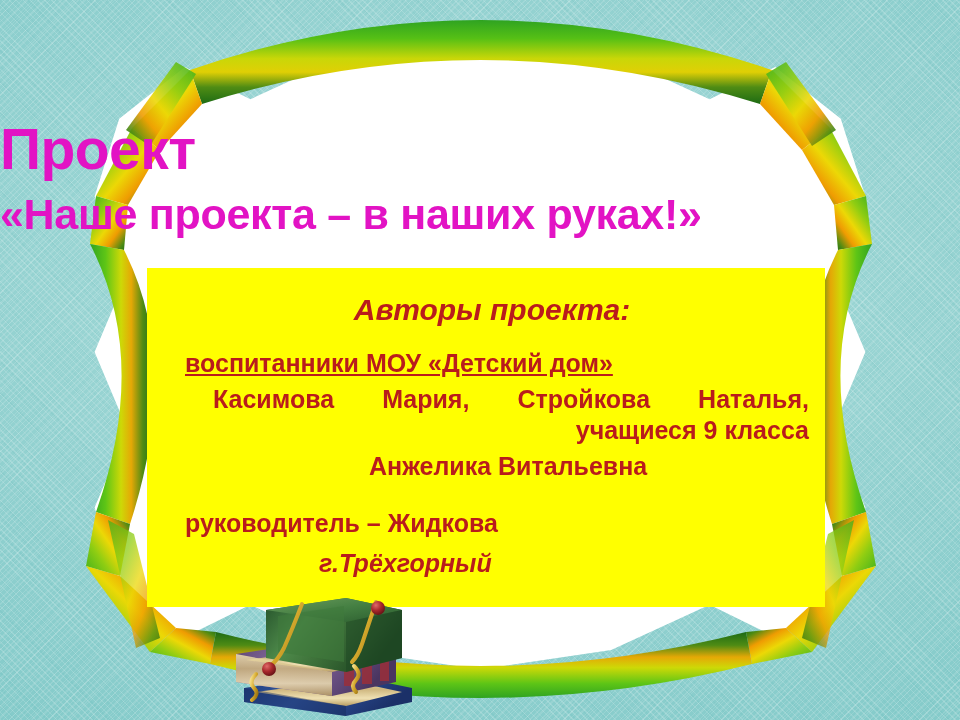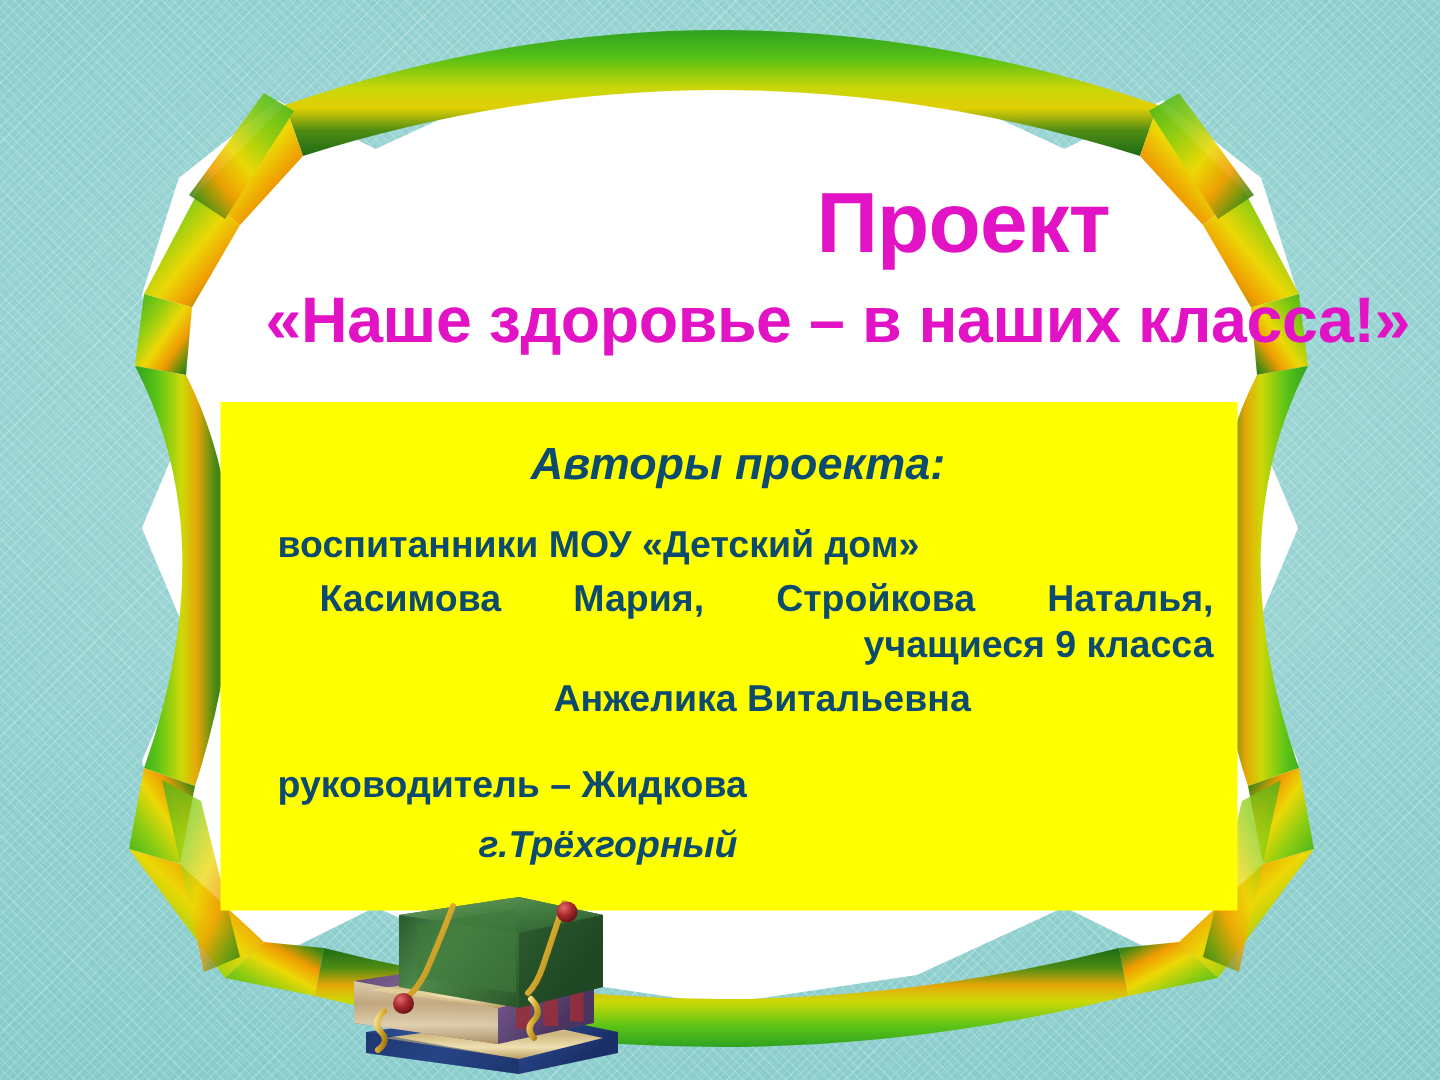--- a/index.html
+++ b/index.html
@@ -69,21 +69,21 @@
     inset: 0;
     pointer-events: none;
   }
   .frame svg { display: block; width: 960px; height: 720px; }
 
   
   .headline {
     position: absolute;
     left: 0; top: 120px;
     width: 940px;
-    text-align: right;
+    text-align: left;
     z-index: 6;
   }
   .title-main {
     display: block;
     color: #e213c4;
     font-size: 57px;
     font-weight: bold;
     line-height: 1.02;
     letter-spacing: -0.5px;
     margin-right: 200px;
@@ -100,38 +100,38 @@
   }
 
   
   .panel {
     position: absolute;
     left: 147px; top: 268px;
     width: 678px; height: 339px;
     background: #ffff00;
     z-index: 7;
     padding: 14px 10px 10px 22px;
-    color: #0c4a6e;
+    color: #b91c1c;
   }
   .panel-heading {
     text-align: center;
     font-size: 30px;
     font-weight: bold;
     font-style: italic;
     line-height: 1.2;
     padding-top: 10px;
     margin-bottom: 20px;
   }
   .panel-line {
     font-size: 25px;
     font-weight: bold;
     line-height: 1.26;
     margin-bottom: 4px;
   }
-  .ln-org      { text-align: left;  padding-left: 16px; }
+  .ln-org      { text-align: left;  padding-left: 16px; text-decoration: underline; }
   .ln-pupils   { text-align: justify; text-align-last: right; padding-left: 44px; padding-right: 6px; margin-top: 4px; }
   .ln-head     { text-align: left;  padding-left: 16px; margin-top: 26px; }
   .ln-head2    { text-align: left;  padding-left: 200px; margin-top: 4px; }
   .ln-city     { text-align: left;  padding-left: 150px; margin-top: 8px; font-style: italic; }
 
   
   .books {
     position: absolute;
     left: 226px; top: 596px;
     width: 200px; height: 124px;
@@ -260,21 +260,21 @@
       </g>
 
       <g>
         <path d="M 216,632 Q 480,700 746,632 L 752,664 Q 480,732 210,664 Z" fill="url(#gBot)"></path>
       </g>
     </svg>
   </div>
 
   <div class="headline">
     <span class="title-main">Проект</span>
-    <span class="title-sub">«Наше здоровье – в наших класса!»</span>
+    <span class="title-sub">«Наше проекта – в наших руках!»</span>
   </div>
 
   <div class="panel">
     <div class="panel-heading">Авторы проекта:</div>
 
     <div class="panel-line ln-org">воспитанники МОУ «Детский дом»</div>
 
     <div class="panel-line ln-pupils">Касимова Мария, Стройкова Наталья, учащиеся 9 класса</div>
 
     <div class="panel-line ln-head2">Анжелика Витальевна</div>

